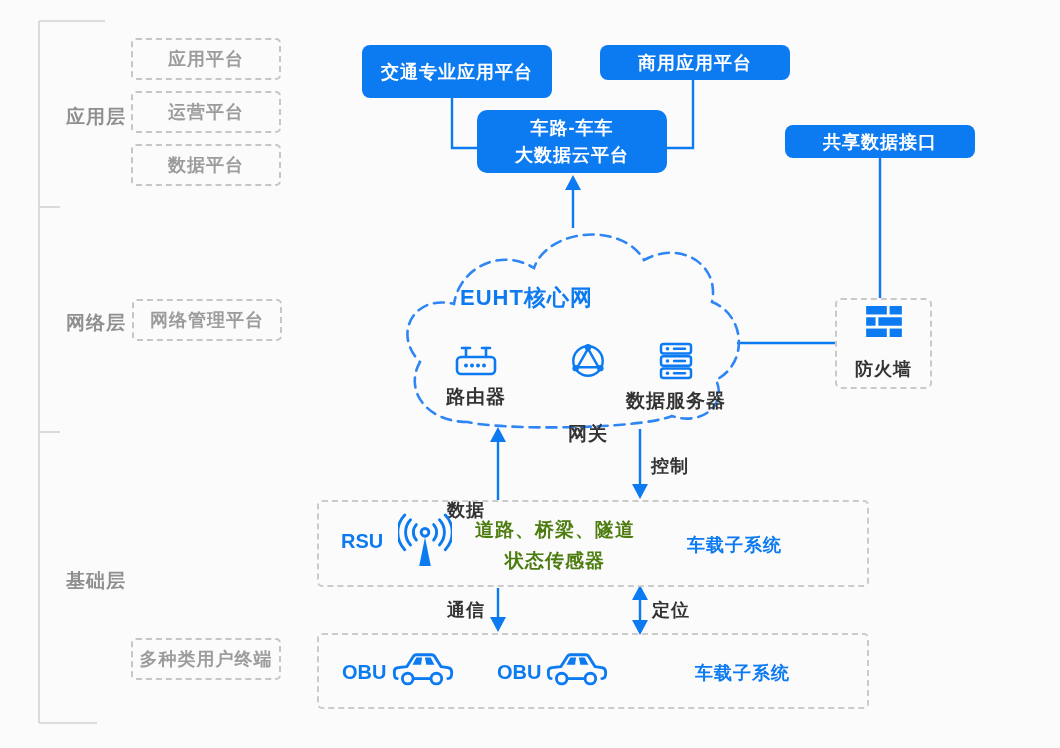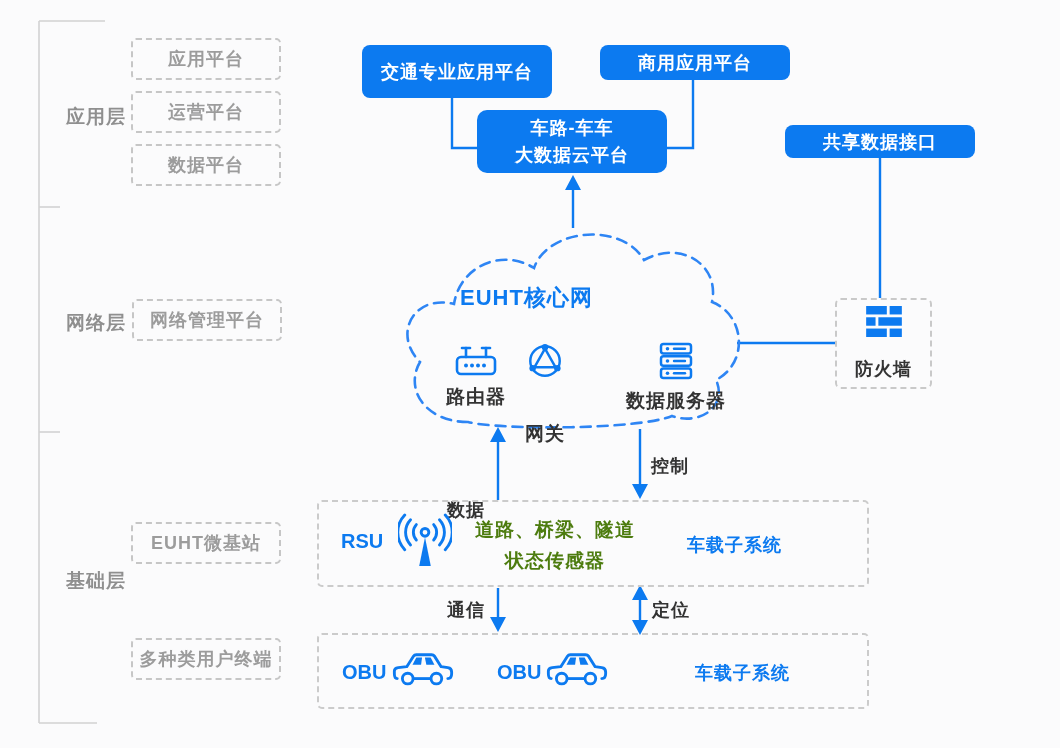--- a/index.html
+++ b/index.html
@@ -111,23 +111,20 @@
     <span>运营平台</span>
   </div>
   <div class="gray-box" style="left:131px;top:144px;">
     <span>数据平台</span>
   </div>
 
   <div class="gray-box" style="left:132px;top:299px;">
     <span>网络管理平台</span>
   </div>
 
-  <div class="gray-box" style="left:131px;top:522px;">
-    <span>EUHT微基站</span>
-  </div>
   <div class="gray-box" style="left:131px;top:638px;">
     <span>多种类用户终端</span>
   </div>
 
   <div class="blue-btn" style="left:362px;top:45px;width:190px;height:53px;">
     <span>交通专业应用平台</span>
   </div>
   <div class="blue-btn" style="left:600px;top:45px;width:190px;height:35px;">
     <span>商用应用平台</span>
   </div>
@@ -153,21 +150,21 @@
       <g fill="#0c7af0">
         <circle cx="12" cy="21.5" r="2"></circle>
           <circle cx="18" cy="21.5" r="2"></circle>
         <circle cx="24" cy="21.5" r="2"></circle>
           <circle cx="30" cy="21.5" r="2"></circle>
       </g>
     </svg>
     <span class="node-label">路由器</span>
   </div>
 
-  <div class="core-node" style="left:545px;top:342px;gap:41px;">
+  <div class="core-node" style="left:588px;top:342px;gap:41px;">
     <svg width="38" height="38" viewBox="0 0 40 40">
       <circle cx="20" cy="20" r="15.5" fill="none" stroke="#0c7af0" stroke-width="2.6"></circle>
       <path d="M20 7 L31 26.5 L9 26.5 Z" fill="none" stroke="#0c7af0" stroke-width="2.6" stroke-linejoin="round"></path>
       <g fill="#0c7af0">
         <circle cx="20" cy="5.5" r="3.4"></circle>
         <circle cx="33" cy="27.5" r="3.4"></circle>
         <circle cx="7" cy="27.5" r="3.4"></circle>
       </g>
     </svg>
     <span class="node-label">网关</span>

